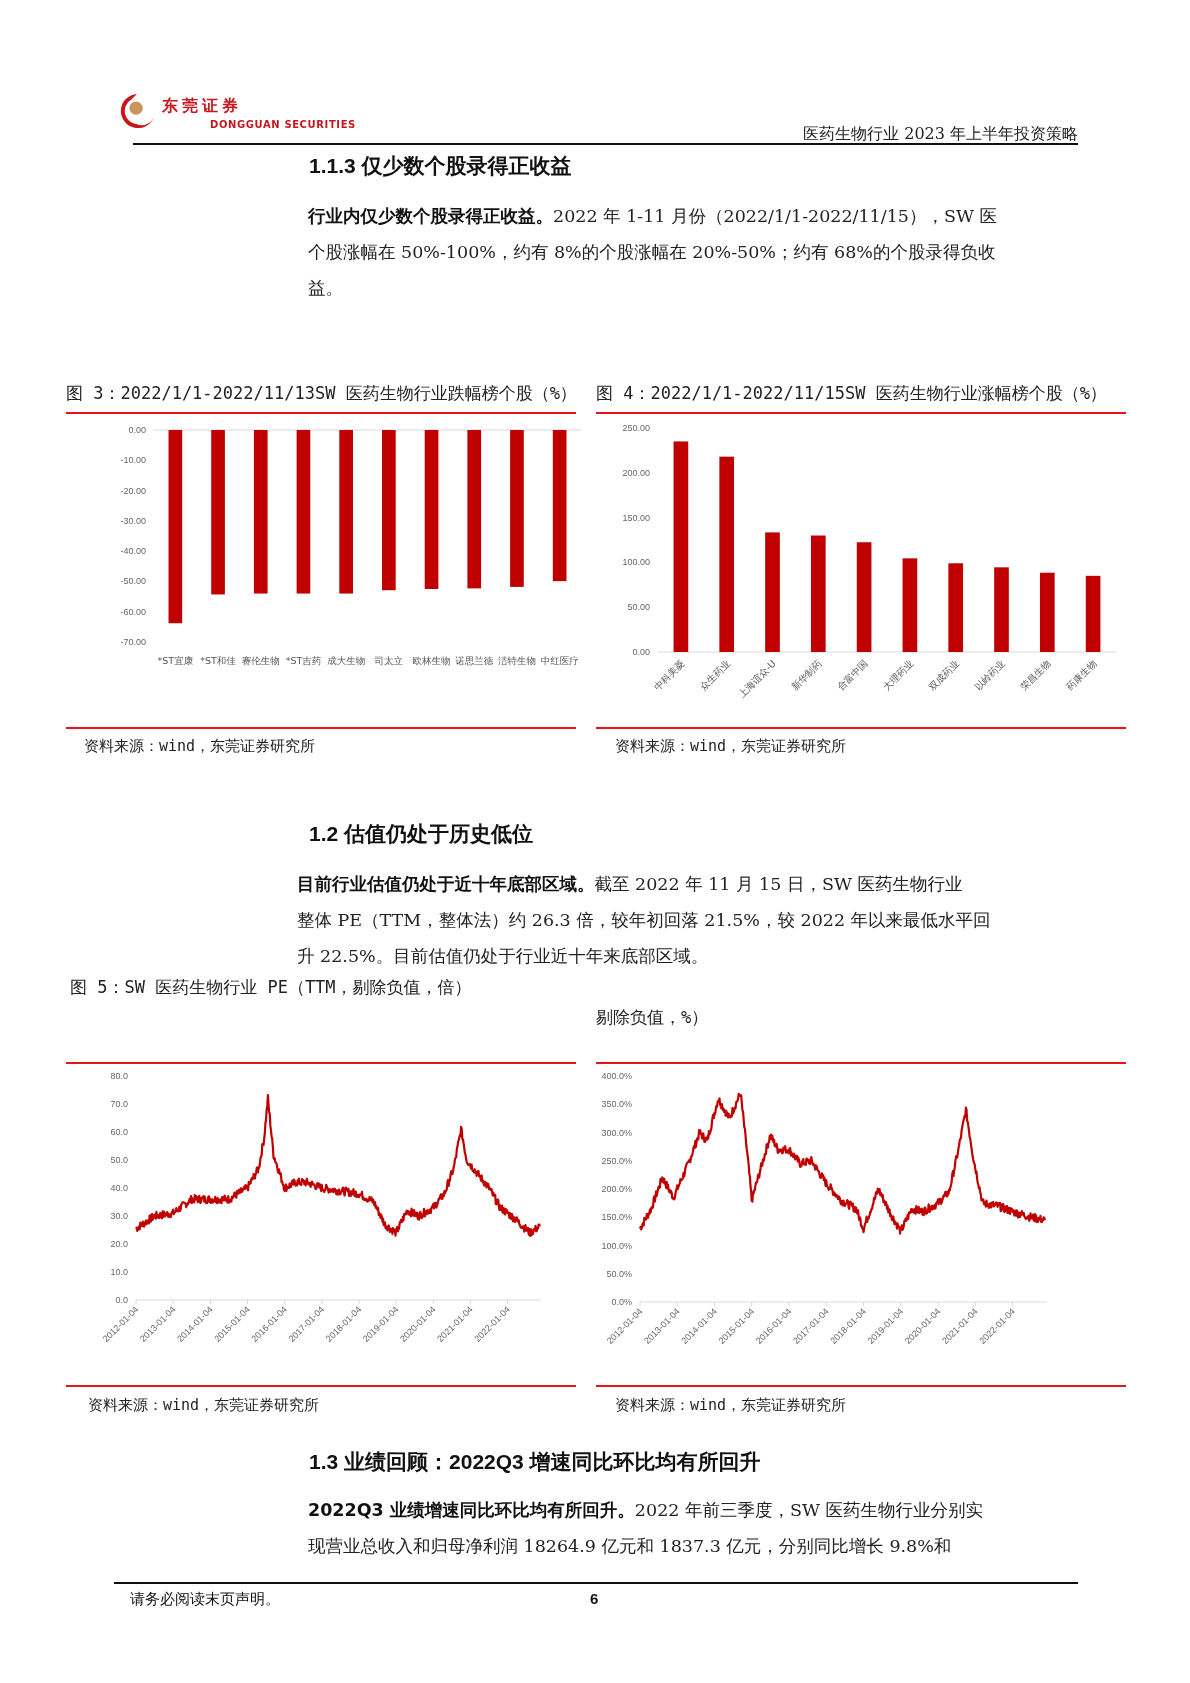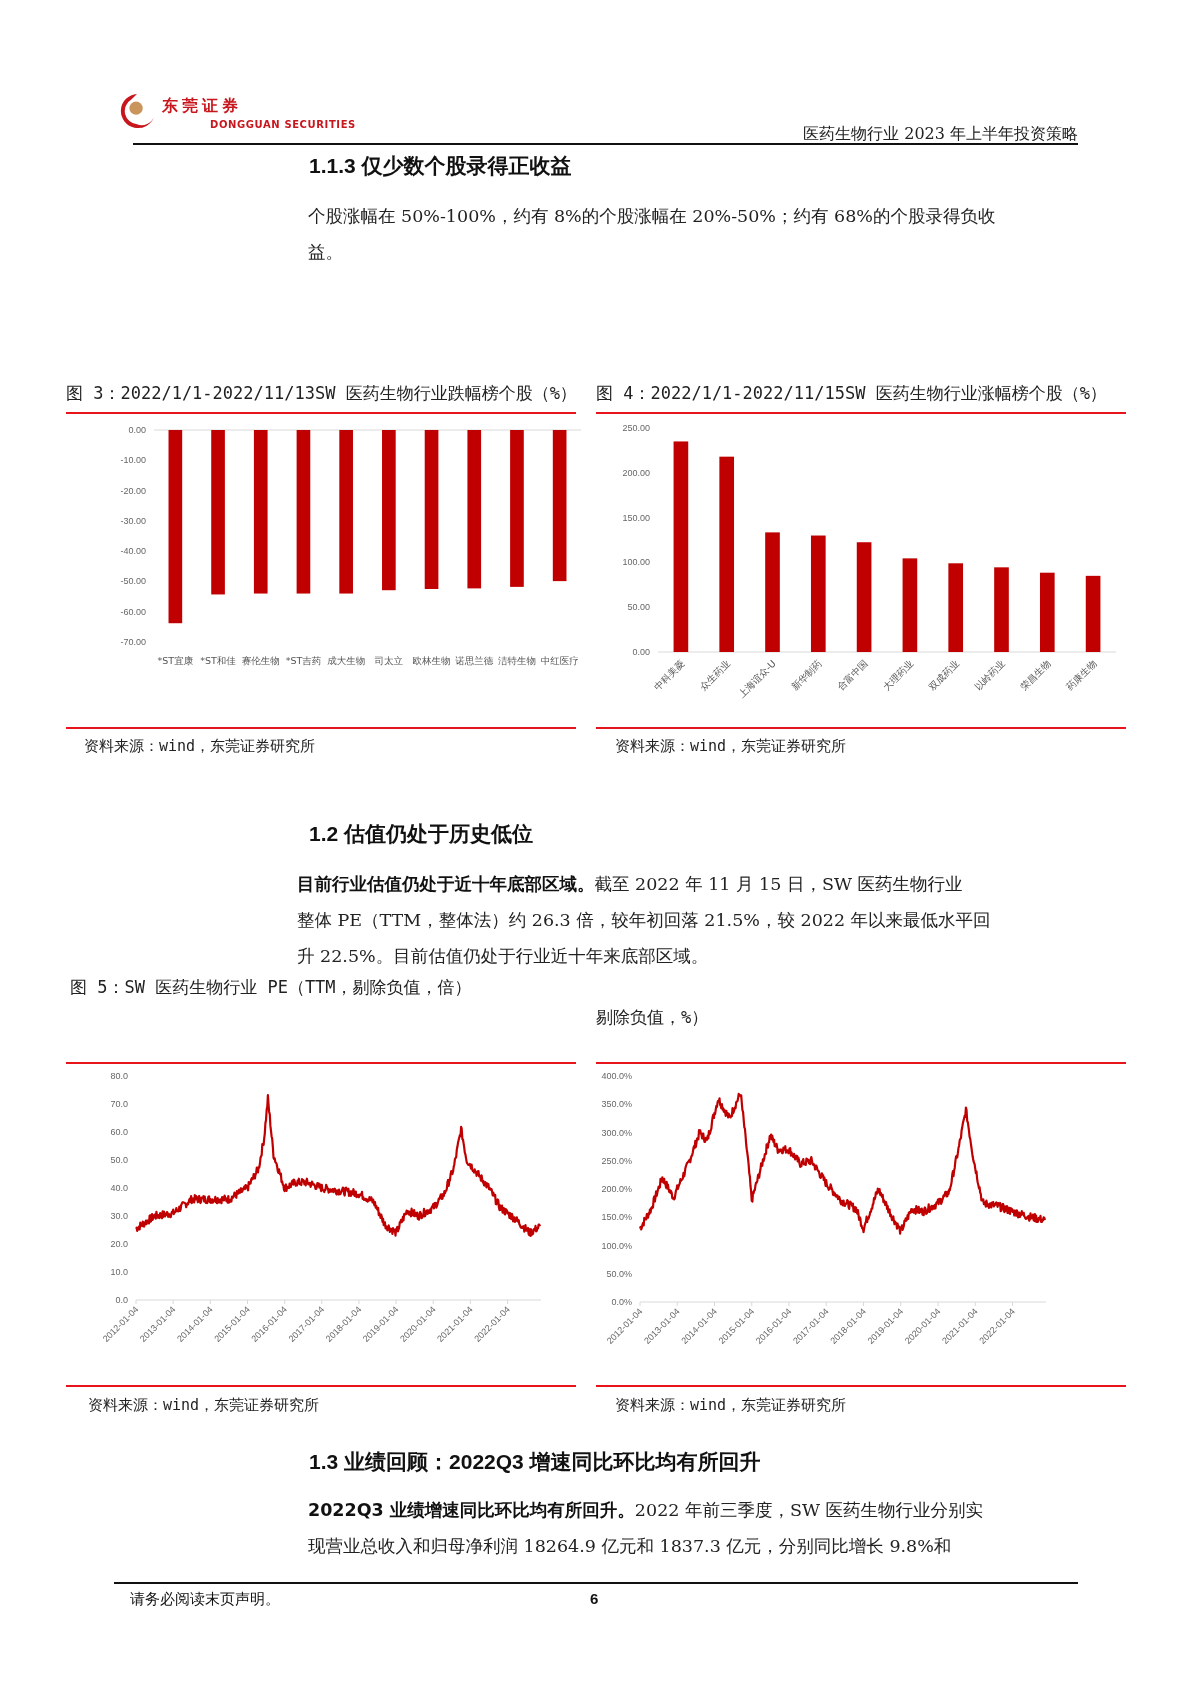--- a/index.html
+++ b/index.html
@@ -35,20 +35,21 @@
   <div class="logo-text">
     <div class="logo-cn">东莞证券</div>
     <div class="logo-en">DONGGUAN SECURITIES</div>
   </div>
 </div>
 <div class="abs header-title">医药生物行业 2023 年上半年投资策略</div>
 <div class="abs header-rule"></div>
 
 <div class="abs h-section" style="left:309px; top:152px;text-align:center;">1.1.3 仅少数个股录得正收益</div>
 <div class="abs para" style="left:308px; top:198px;">
+  <div><b>行业内仅少数个股录得正收益。</b><span>2022 年 1-11 月份（2022/1/1-2022/11/15），SW 医</span></div>
   <div>个股涨幅在 50%-100%，约有 8%的个股涨幅在 20%-50%；约有 68%的个股录得负收</div>
   <div>益。</div>
 </div>
 
 <div class="abs fig-title" style="left:66px; top:378px; white-space:nowrap;">图 3：2022/1/1-2022/11/13SW 医药生物行业跌幅榜个股（%）</div>
 <div class="abs fig-title" style="left:596px; top:378px; white-space:nowrap;">图 4：2022/1/1-2022/11/15SW 医药生物行业涨幅榜个股（%）</div>
 <div class="abs red-rule" style="left:66px; top:412px; width:510px;"></div>
 <div class="abs red-rule" style="left:596px; top:412px; width:530px;"></div>
 
 <svg class="abs" id="chart3" style="left:66px; top:420px;" width="520" height="300">

